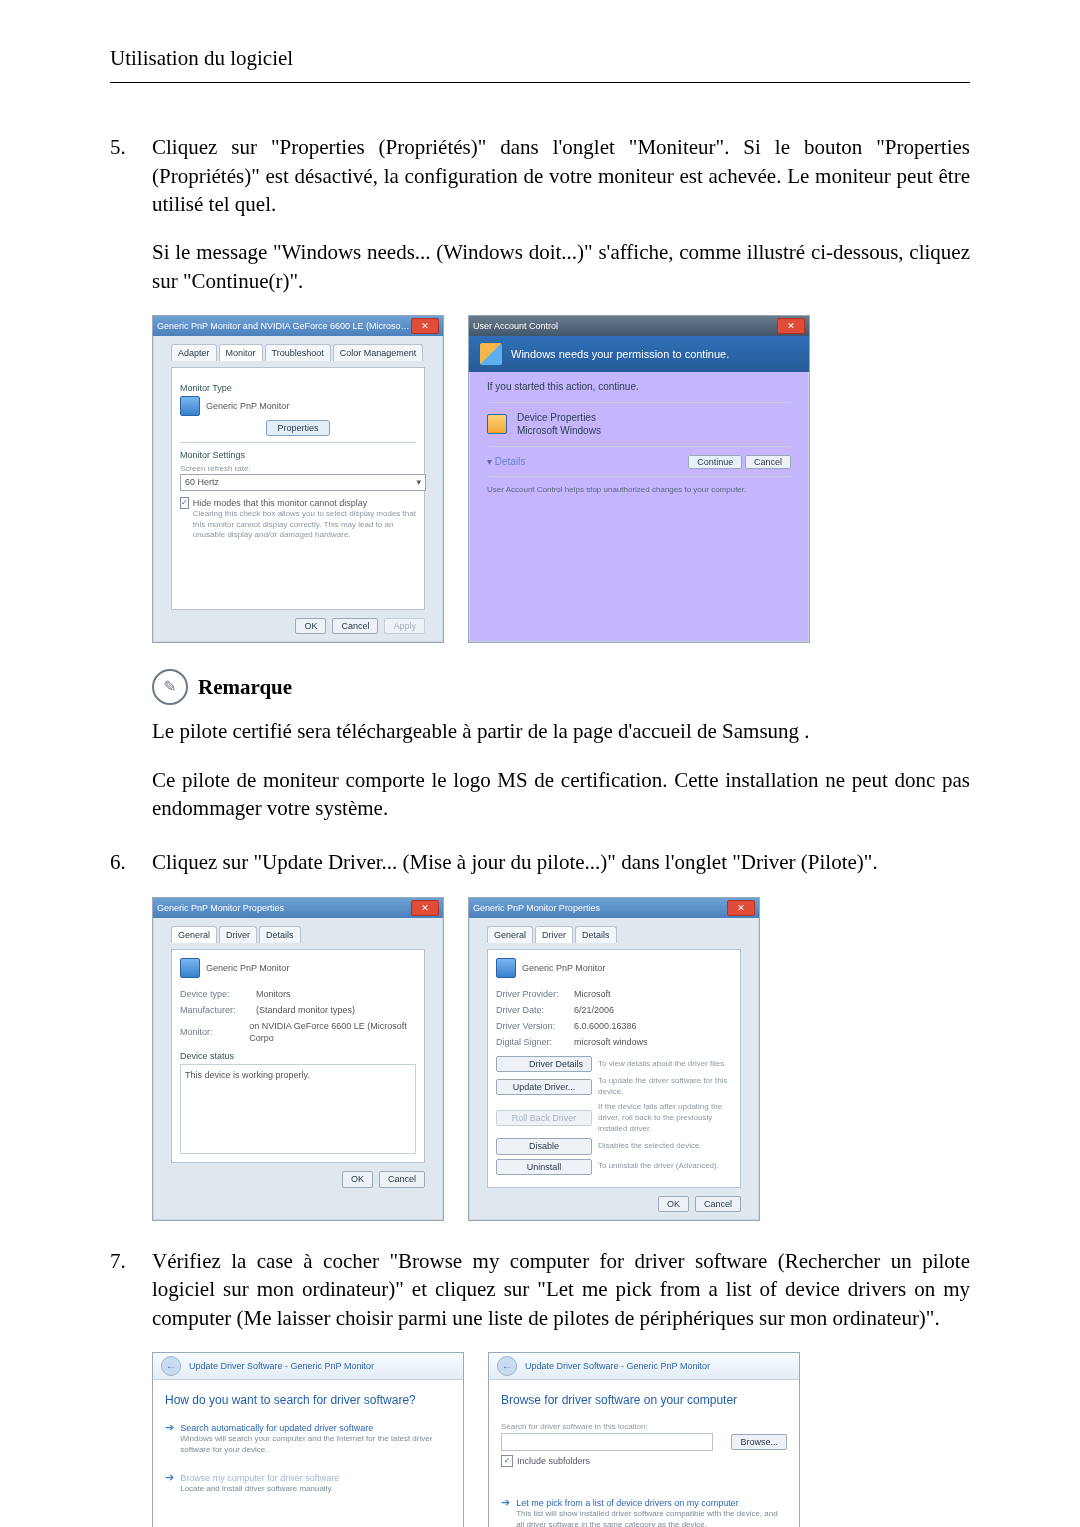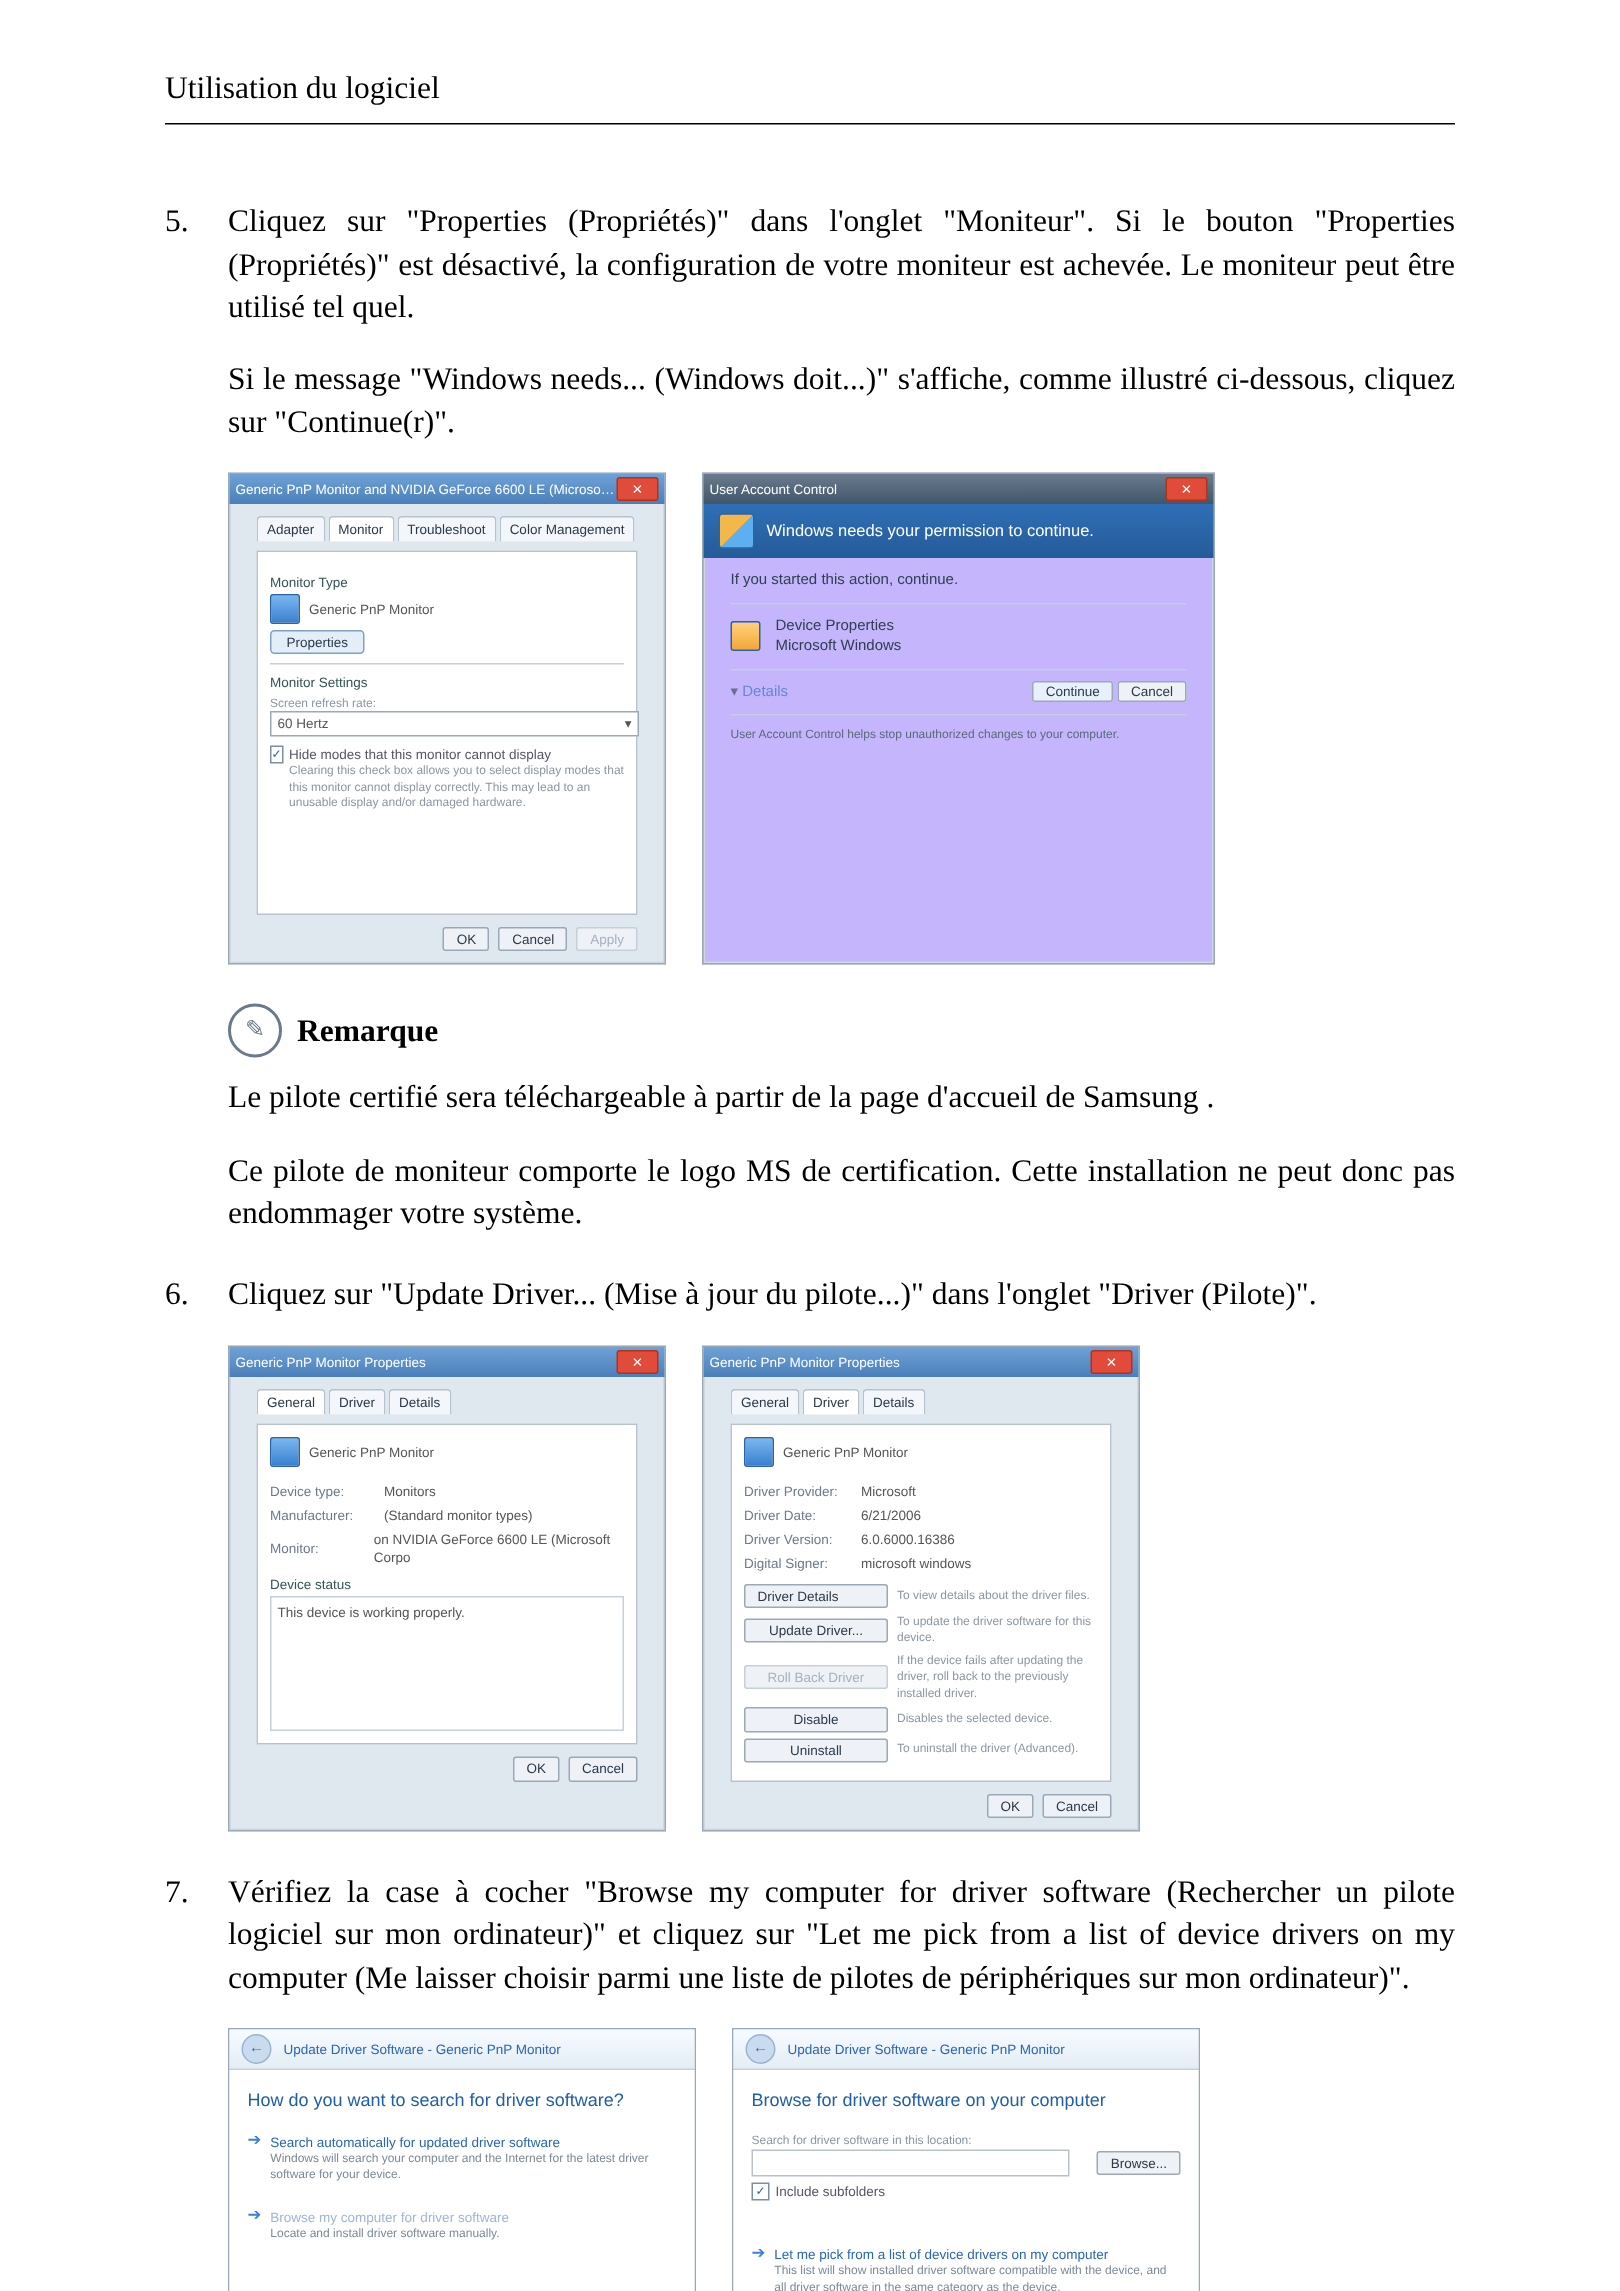--- a/index.html
+++ b/index.html
@@ -92,21 +92,21 @@
               <span class="tab active">Monitor</span>
               <span class="tab">Troubleshoot</span>
               <span class="tab">Color Management</span>
             </div>
             <div class="pane">
               <div class="section-label">Monitor Type</div>
               <div class="row">
                 <div class="micon"></div>
                 <span>Generic PnP Monitor</span>
               </div>
-              <div class="row" style="justify-content:flex-start">
+              <div class="row" style="justify-content:center">
                 <span class="pill-btn">Properties</span>
               </div>
               <hr class="sep">
               <div class="section-label">Monitor Settings</div>
               <div class="muted">Screen refresh rate:</div>
               <div class="sel">
                 <span>60 Hertz</span>
                 <span>▾</span>
               </div>
               <div style="height:6px"></div>
@@ -248,21 +248,21 @@
               <div class="row">
                   <span style="width:72px;color:#6a7b8c">Driver Version:</span>
                   <span>6.0.6000.16386</span>
                 </div>
               <div class="row">
                   <span style="width:72px;color:#6a7b8c">Digital Signer:</span>
                   <span>microsoft windows</span>
                 </div>
               <div style="height:4px"></div>
               <div class="row">
-                  <span class="btn" style="width:78px;text-align:left">Driver Details</span>
+                  <span class="btn" style="width:78px;text-align:right">Driver Details</span>
                   <span class="muted" style="flex:1">To view details about the driver files.</span>
                 </div>
               <div class="row">
                   <span class="btn" style="width:78px;text-align:center">Update Driver...</span>
                   <span class="muted" style="flex:1">To update the driver software for this device.</span>
                 </div>
               <div class="row">
                   <span class="btn disabled" style="width:78px;text-align:center">Roll Back Driver</span>
                   <span class="muted" style="flex:1">If the device fails after updating the driver, roll back to the previously installed driver.</span>
                 </div>

